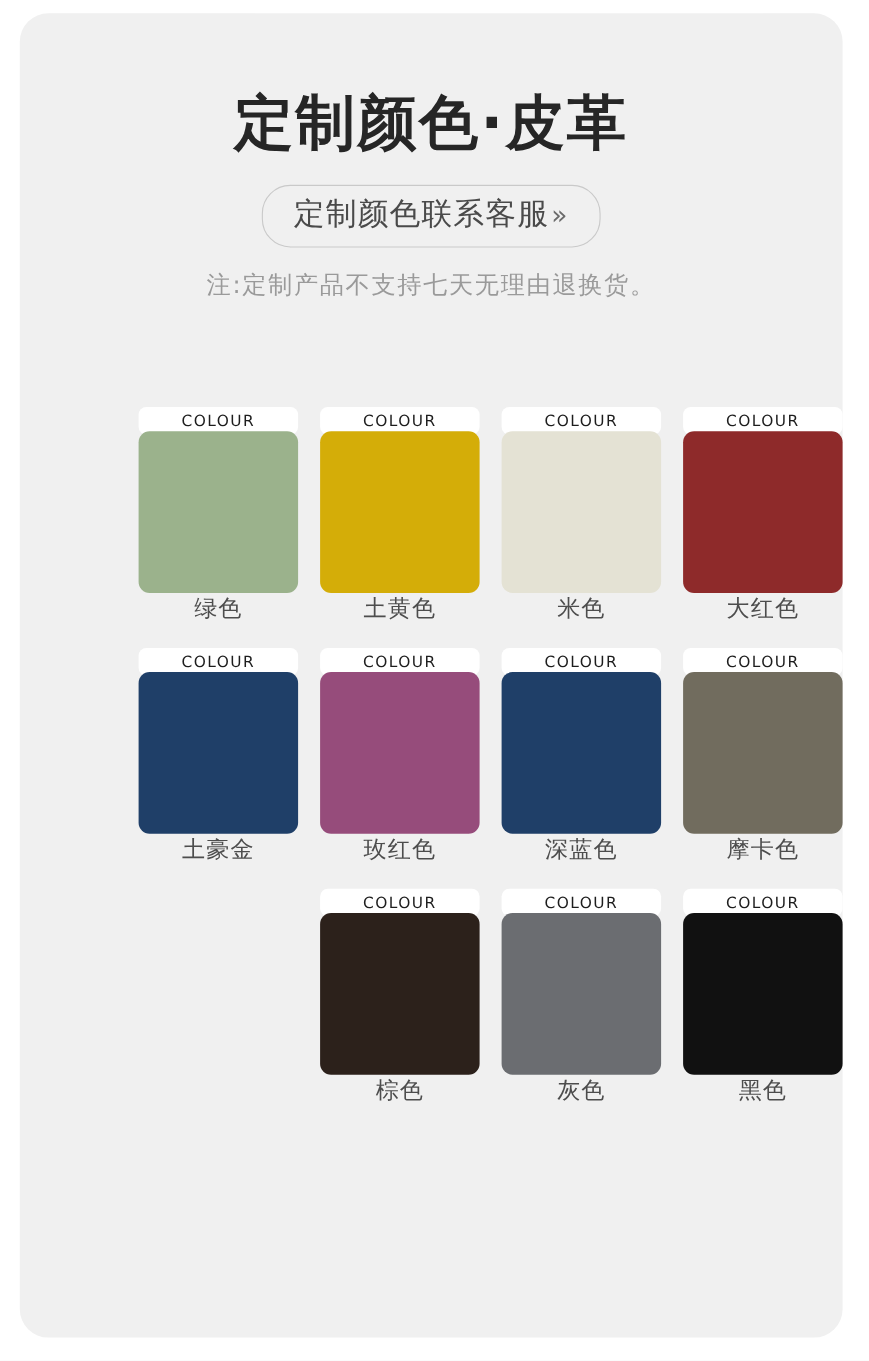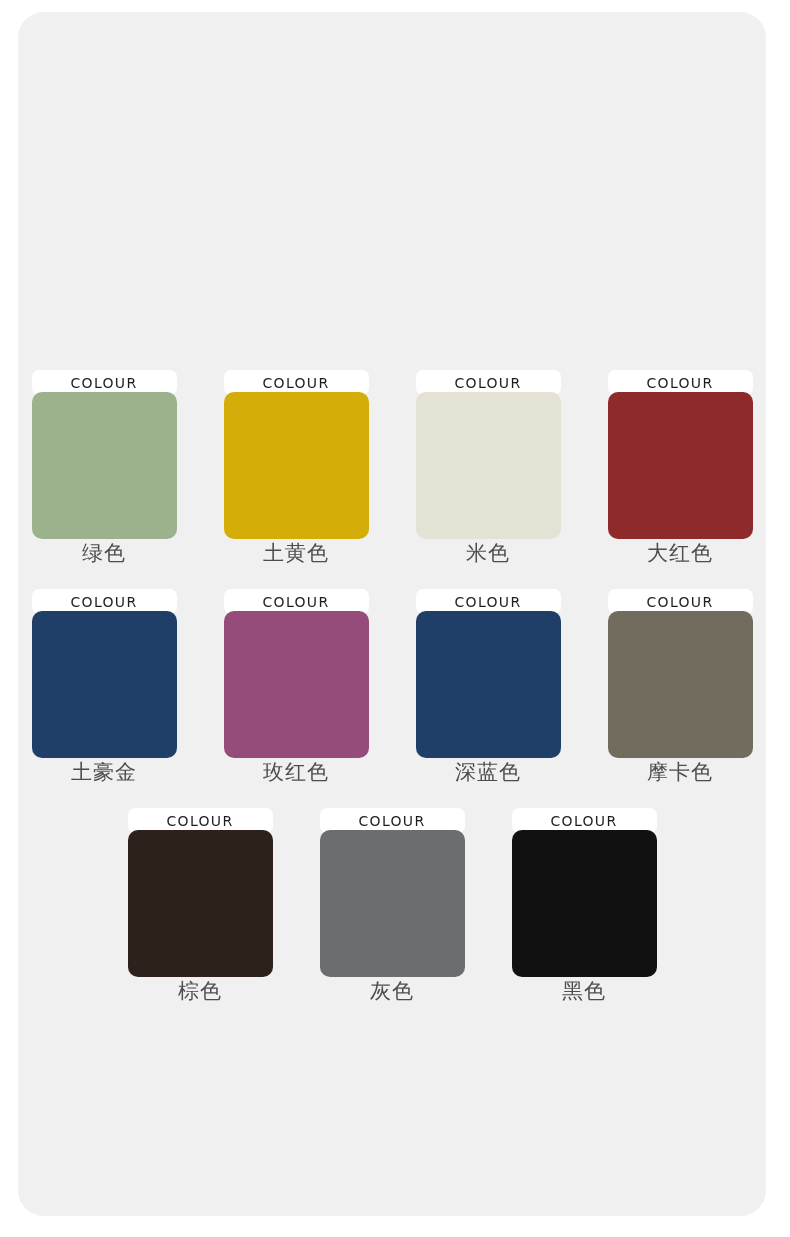--- a/index.html
+++ b/index.html
@@ -88,22 +88,22 @@
   
   .grid {
     position: absolute;
     left: 0;
     top: 358px;
     width: 748px;
   }
 
   .row {
     display: flex;
-    justify-content: center;
-    gap: 47px;
+    justify-content: flex-end;
+    gap: 20px;
     margin-bottom: 22px;
   }
   .row:last-child { margin-bottom: 0; }
 
   .swatch-cell {
     width: 145px;
     display: flex;
     flex-direction: column;
     align-items: center;
   }
@@ -139,20 +139,31 @@
     font-family: "DejaVu Sans", "Liberation Sans", sans-serif;
     text-align: center;
   }
 </style>
 </head>
 <body style="background: rgb(255, 255, 255);">
 
 <div id="page">
   <div class="card" style="background: rgb(240, 240, 240);">
 
+    <div class="header">
+      <h1 class="page-title">定制颜色·皮革</h1>
+
+      <div class="cta-wrap">
+        <div class="cta-button">
+          <span>定制颜色联系客服</span><span class="chev">»</span>
+        </div>
+      </div>
+
+      <div class="note">注:定制产品不支持七天无理由退换货。</div>
+    </div>
 
     <div class="grid">
 
       <div class="row">
         <div class="swatch-cell">
           <div class="colour-tab">
             <span class="colour-tab-text">COLOUR</span>
           </div>
           <div class="chip" style="background: rgb(155, 178, 140);"></div>
           <div class="swatch-label">绿色</div>

